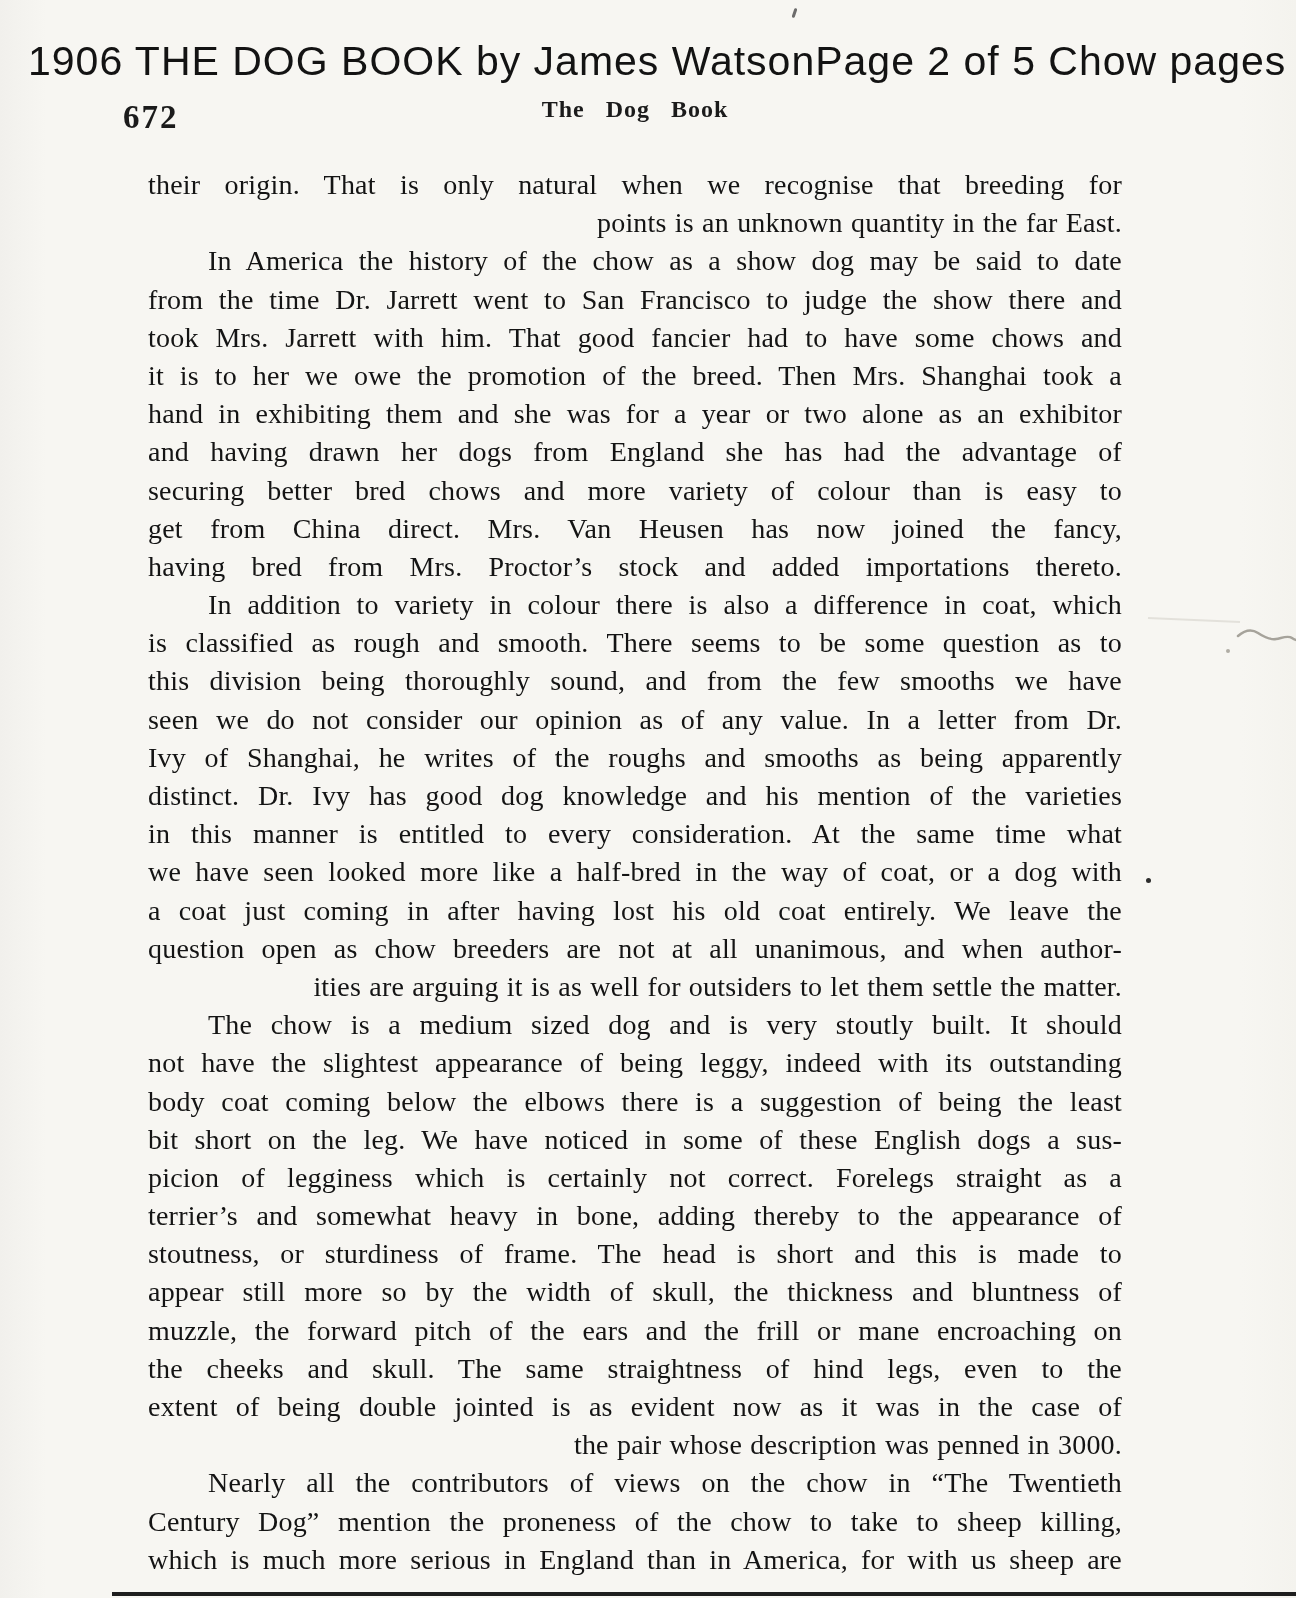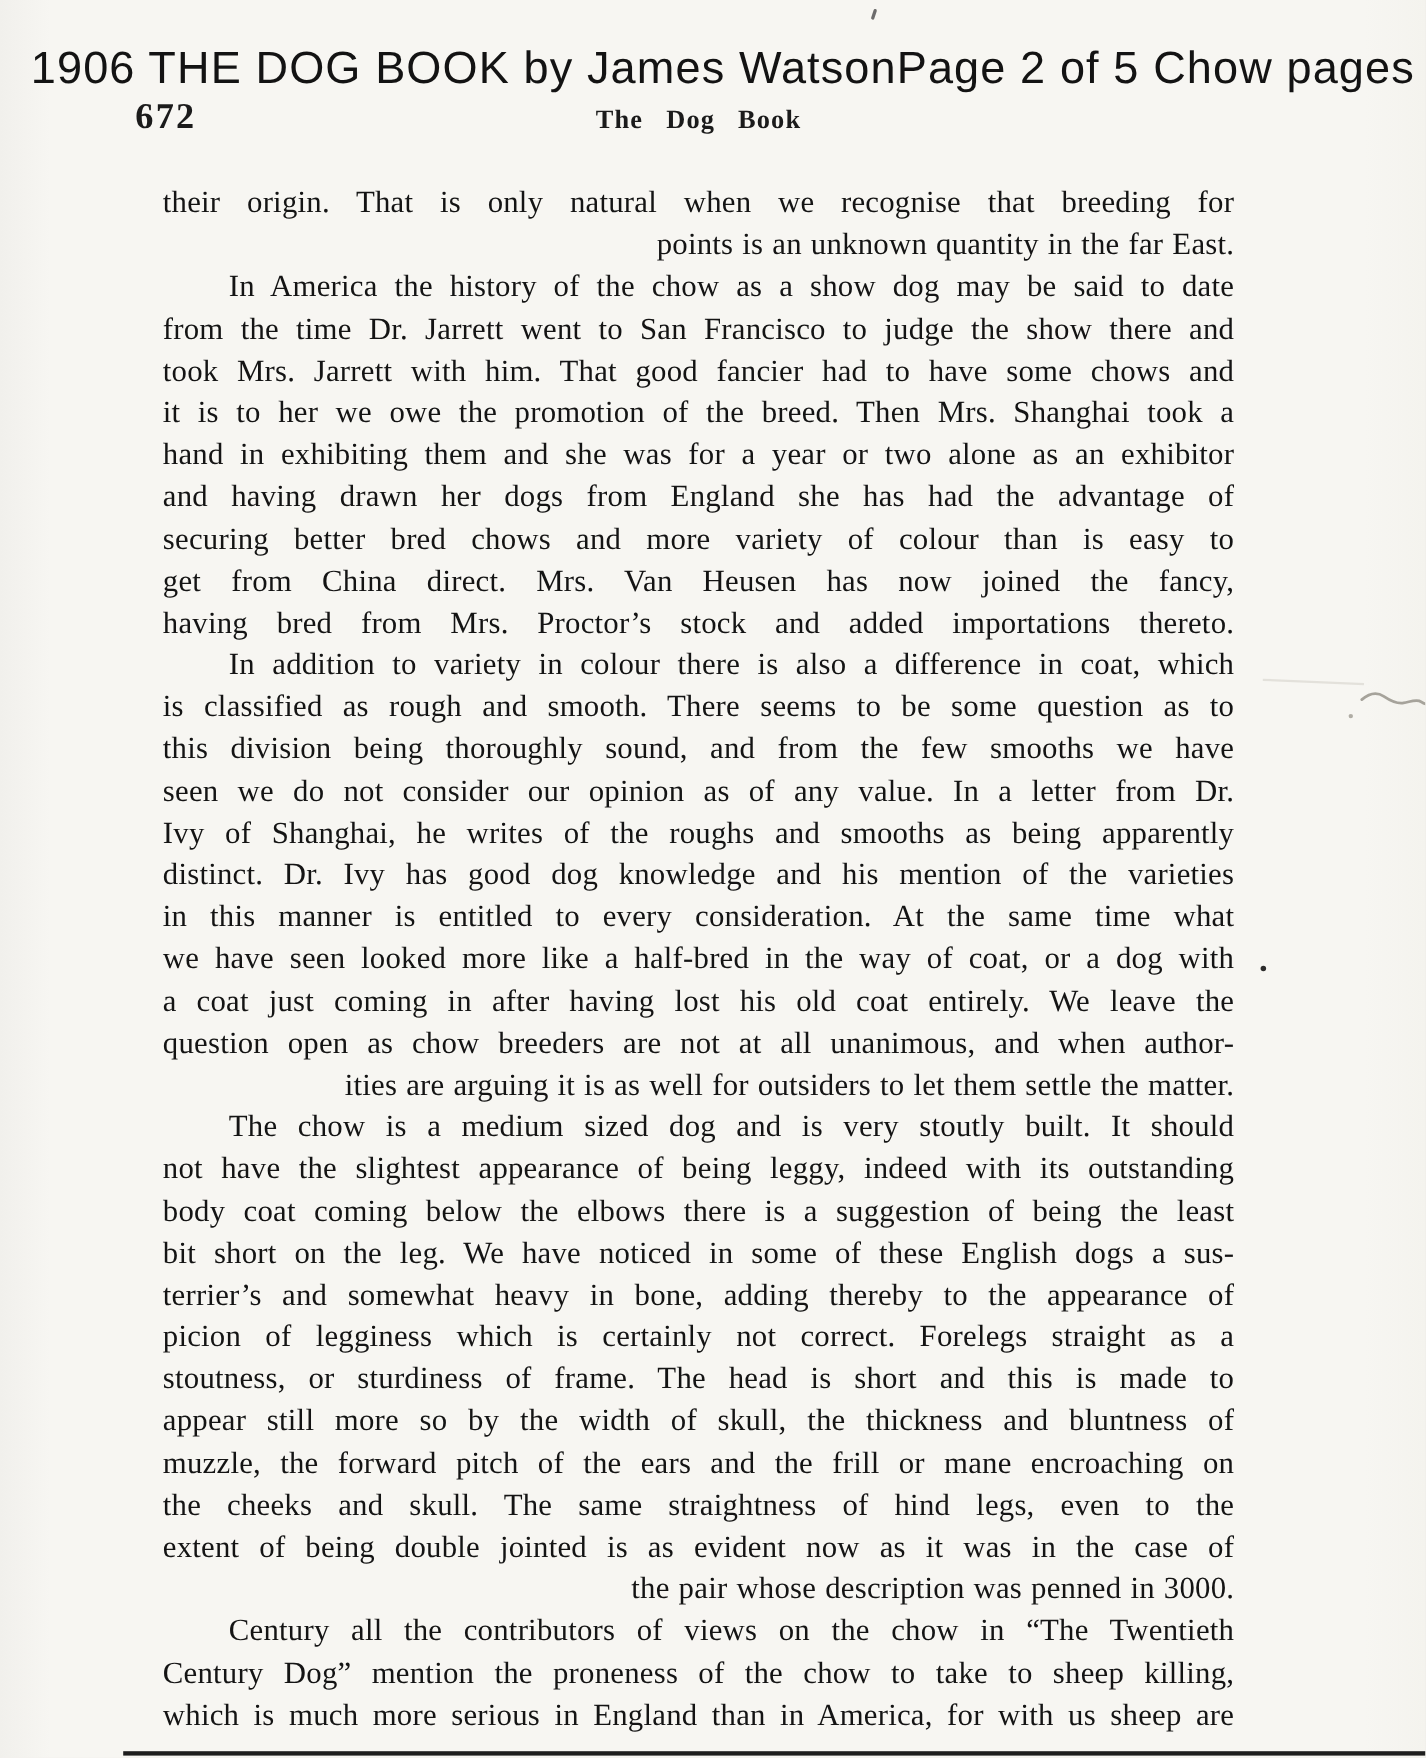--- a/index.html
+++ b/index.html
@@ -17,21 +17,21 @@
   .annotation-row{
     position:absolute;left:28px;right:56px;top:38px;
     display:flex;justify-content:space-between;align-items:baseline;
     font-family:"Liberation Sans", sans-serif;
     font-size:41px;font-weight:normal;
     letter-spacing:1px;color:#131313;
     white-space:nowrap;
   }
   
   .book-pagenum{
-    position:absolute;left:123px;top:88px;
+    position:absolute;left:123px;top:99px;
     font-size:33px;font-weight:bold;letter-spacing:2px;color:#1b1b1b;
   }
   .book-title{
     position:absolute;left:635px;top:96px;transform:translateX(-50%);
     font-size:24px;font-weight:bold;word-spacing:14px;letter-spacing:1px;
     color:#1b1b1b;white-space:nowrap;
   }
   
   .body-text{
     position:absolute;left:148px;top:166px;width:974px;
@@ -90,29 +90,29 @@
       <div class="line j">distinct. Dr. Ivy has good dog knowledge and his mention of the varieties</div>
       <div class="line j">in this manner is entitled to every consideration. At the same time what</div>
       <div class="line j">we have seen looked more like a half-bred in the way of coat, or a dog with</div>
       <div class="line j">a coat just coming in after having lost his old coat entirely. We leave the</div>
       <div class="line j">question open as chow breeders are not at all unanimous, and when author-</div>
       <div class="line">ities are arguing it is as well for outsiders to let them settle the matter.</div>
       <div class="line j indent">The chow is a medium sized dog and is very stoutly built. It should</div>
       <div class="line j">not have the slightest appearance of being leggy, indeed with its outstanding</div>
       <div class="line j">body coat coming below the elbows there is a suggestion of being the least</div>
       <div class="line j">bit short on the leg. We have noticed in some of these English dogs a sus-</div>
+      <div class="line j">picion of legginess which is certainly not correct. Forelegs straight as a</div>
       <div class="line j">terrier’s and somewhat heavy in bone, adding thereby to the appearance of</div>
-      <div class="line j">picion of legginess which is certainly not correct. Forelegs straight as a</div>
       <div class="line j">stoutness, or sturdiness of frame. The head is short and this is made to</div>
       <div class="line j">appear still more so by the width of skull, the thickness and bluntness of</div>
       <div class="line j">muzzle, the forward pitch of the ears and the frill or mane encroaching on</div>
       <div class="line j">the cheeks and skull. The same straightness of hind legs, even to the</div>
       <div class="line j">extent of being double jointed is as evident now as it was in the case of</div>
       <div class="line">the pair whose description was penned in 3000.</div>
-      <div class="line j indent">Century all the contributors of views on the chow in “The Twentieth</div>
+      <div class="line j indent">Nearly all the contributors of views on the chow in “The Twentieth</div>
       <div class="line j">Century Dog” mention the proneness of the chow to take to sheep killing,</div>
       <div class="line j">which is much more serious in England than in America, for with us sheep are</div>
     </div>
 
   <div class="speck-top"></div>
   <div class="speck-dot"></div>
   <svg class="tear-svg" width="1296" height="1598" viewBox="0 0 1296 1598">
     <path d="M 1148 618 L 1240 622" stroke="#e3e1db" stroke-width="2" fill="none"></path>
     <path d="M 1238 636 c 7 -6 14 -7 20 -3 c 6 4 12 7 18 6 c 6 -1 12 -4 16 -1 c 4 3 12 4 18 3" stroke="#a6a39b" stroke-width="2.5" fill="none" stroke-linecap="round"></path>
     <circle cx="1228" cy="651" r="2" fill="#b0ada5"></circle>

